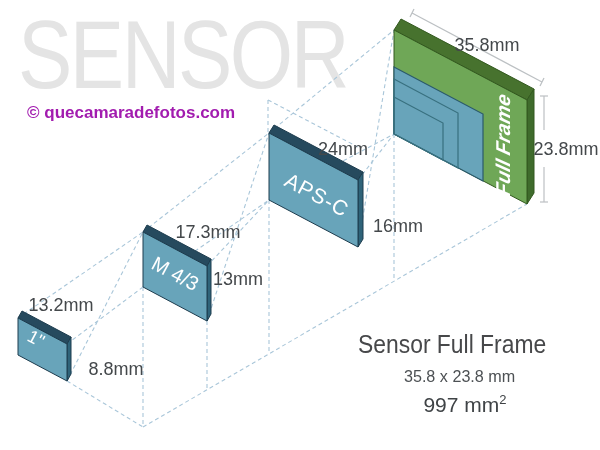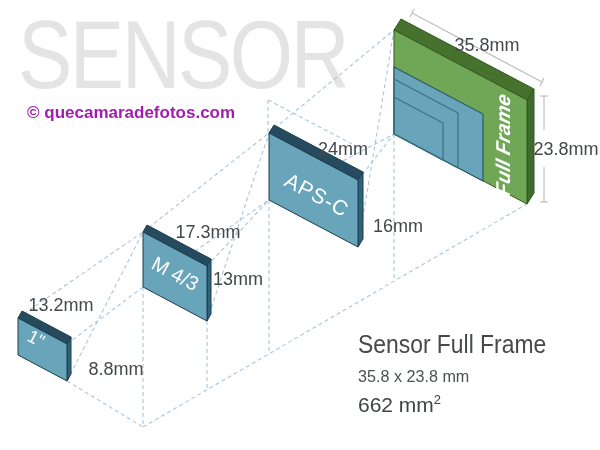--- a/index.html
+++ b/index.html
@@ -3,21 +3,21 @@
 <meta charset="utf-8">
 <style>
   html,body{margin:0;padding:0;}
   body{width:600px;height:450px;background:#ffffff;position:relative;overflow:hidden;
        font-family:"Liberation Sans",sans-serif;}
   .stage{position:absolute;inset:0;width:600px;height:450px;}
   .watermark{position:absolute;left:18px;top:6px;font-size:97px;line-height:1;
              color:#e4e4e4;letter-spacing:-3px;transform:scaleX(.84);transform-origin:left top;
              white-space:nowrap;}
   .credit{position:absolute;left:27px;top:103px;font-size:17px;font-weight:600;color:#a21caf;}
-  .info{position:absolute;left:358px;top:329px;color:#46494d;}
+  .info{position:absolute;left:358px;top:329px;color:#46494d;text-align:center;}
   .info .t{font-size:26px;font-weight:500;transform:scaleX(.88);transform-origin:left top;
            white-space:nowrap;color:#47484a;}
   .info .d{font-size:17px;margin-top:7px;color:#4d5154;transform:scaleX(.95);transform-origin:left top;white-space:nowrap;}
   .info .a{font-size:21px;margin-top:5px;color:#3f4346;}
   .info .a sup{font-size:13px;}
   svg text{font-family:"Liberation Sans",sans-serif;}
   .dimlbl{font-size:18px;fill:#44484b;}
   .guide{stroke:#a9c6d9;stroke-width:1.1;stroke-dasharray:4 3;fill:none;}
   .dim{stroke:#bcc0c3;stroke-width:1.2;fill:none;}
   .sensorlbl{fill:#ffffff;}
@@ -101,14 +101,14 @@
     <text class="dimlbl" x="343" y="155" text-anchor="middle">24mm</text>
     <text class="dimlbl" x="398" y="232" text-anchor="middle">16mm</text>
     <text class="dimlbl" x="487" y="51" text-anchor="middle">35.8mm</text>
     <text class="dimlbl" x="566" y="155" text-anchor="middle">23.8mm</text>
   </g>
 </svg>
 
 <div class="info">
   <div class="t">Sensor Full Frame</div>
   <div class="d">35.8 x 23.8 mm</div>
-  <div class="a"><span>662 mm</span><sup>2</sup></div>
+  <div class="a"><span>997 mm</span><sup>2</sup></div>
 </div>
 
 </body></html>

